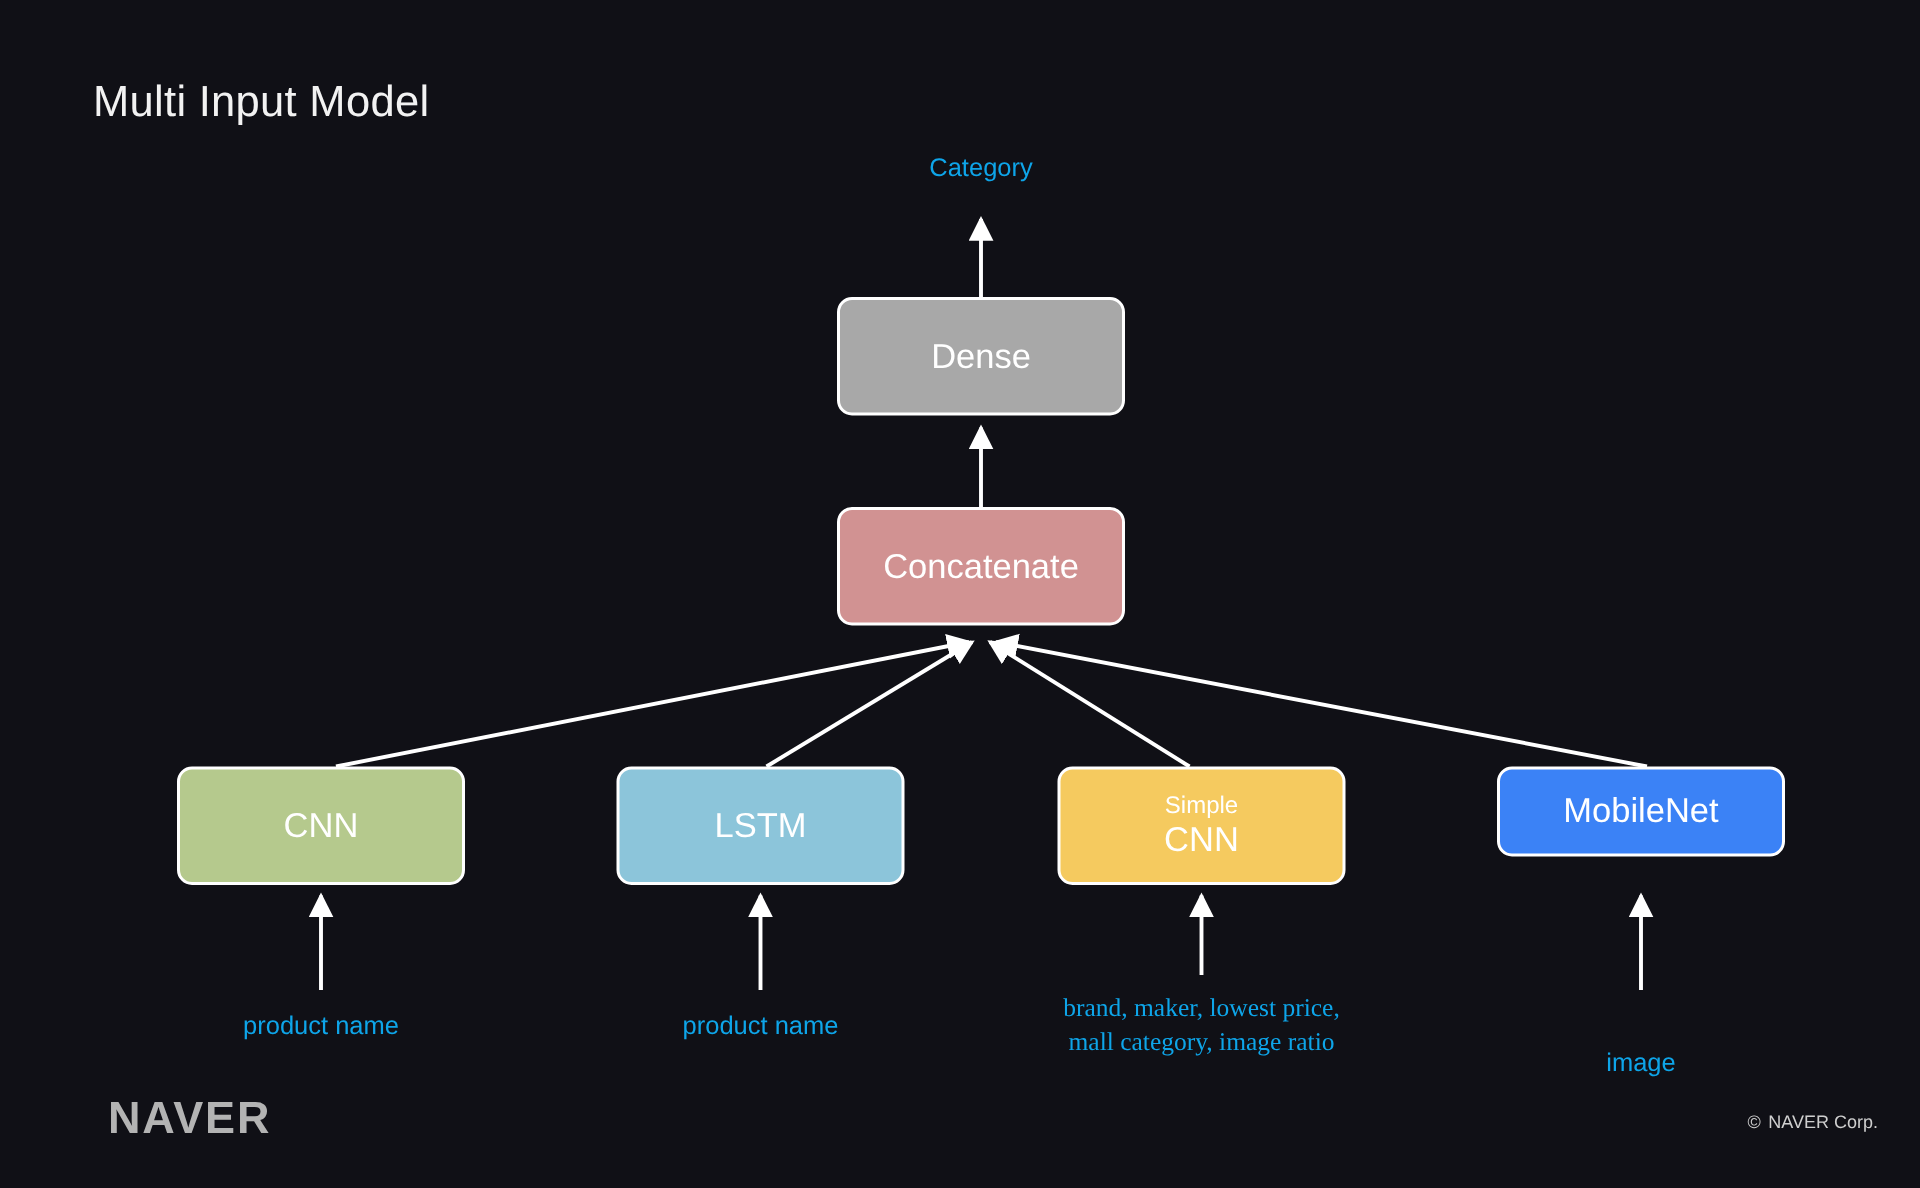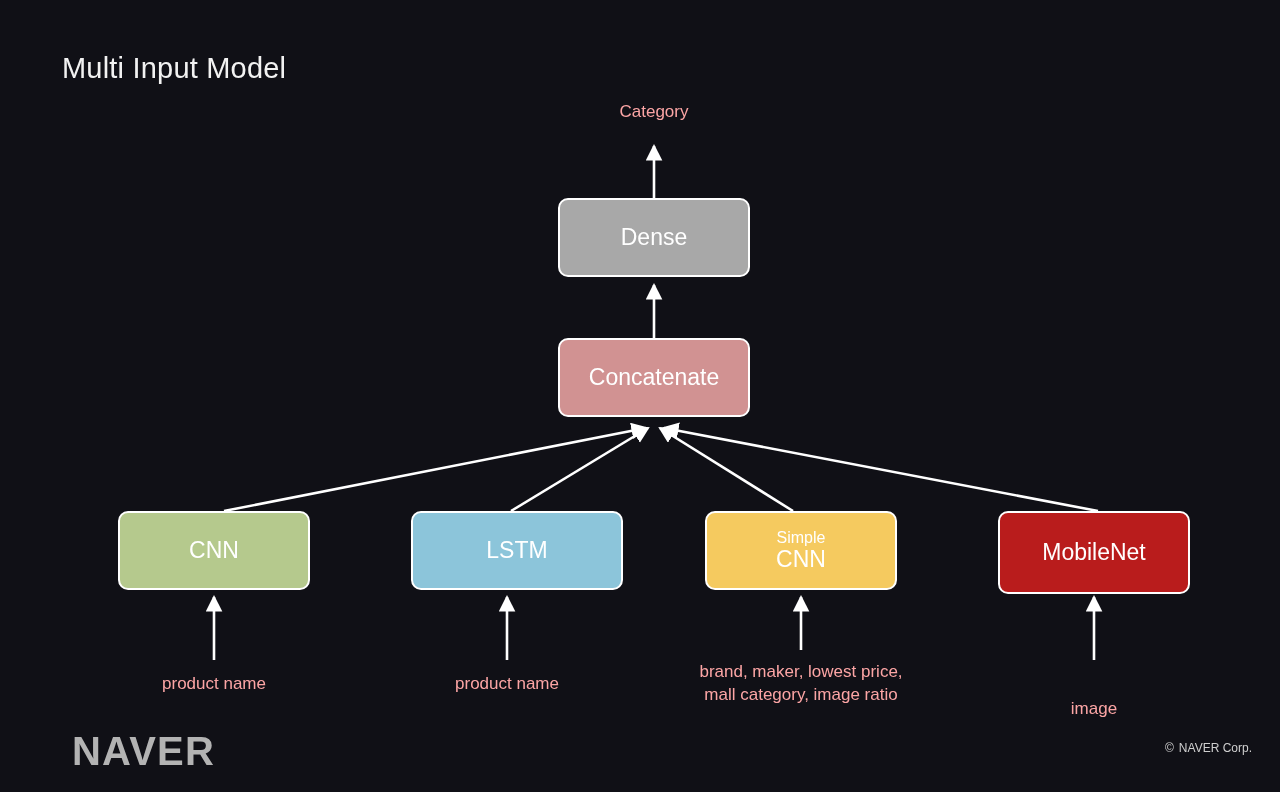--- a/index.html
+++ b/index.html
@@ -59,64 +59,64 @@
     left: 544px; top: 338px; width: 192px; height: 79px;
     background: #d19292;
     font-size: 23px;
   }
   .node-cnn {
     left: 104px; top: 511px; width: 192px; height: 79px;
     background: #b5c98d;
     font-size: 23px;
   }
   .node-lstm {
-    left: 397px; top: 511px; width: 212px; height: 79px;
+    left: 397px; top: 511px; width: 192px; height: 79px;
     background: #8cc5da;
     font-size: 23px;
   }
   .node-simplecnn {
     left: 691px; top: 511px; width: 192px; height: 79px;
     background: #f5ca5f;
     font-size: 23px;
   }
   .node-mobilenet {
-    left: 984px; top: 511px; width: 192px; height: 83px;
-    background: #b91c1c;
+    left: 984px; top: 511px; width: 192px; height: 60px;
+    background: #3b82f6;
     font-size: 23px;
   }
   .node-line-small {
     font-size: 16px;
     display: block;
   }
   .node-line-big {
     font-size: 23px;
     display: block;
   }
   .plain-label {
     position: absolute;
-    color: #fca5a5;
+    color: #0ea5e9;
     font-size: 17px;
     text-align: center;
     line-height: 1.35;
     white-space: pre-line;
     transform: translateX(-50%);
   }
   .label-category {
     left: 640px; top: 101px; font-size: 17px;
   }
   .label-in-cnn { left: 200px; top: 673px; }
   .label-in-lstm { left: 493px; top: 673px; }
-  .label-in-simplecnn { left: 787px; top: 661px; }
+  .label-in-simplecnn { left: 787px; top: 661px; font-family: Liberation Serif, serif; }
   .label-in-mobilenet { left: 1080px; top: 698px; }
 
   .naver-logo {
     position: absolute;
     left: 58px;
     top: 729px;
-    font-size: 40px;
+    font-size: 30px;
     font-weight: bold;
     letter-spacing: 1.2px;
     color: #b3b3b3;
   }
   .copyright {
     position: absolute;
     right: 42px;
     top: 741px;
     font-size: 12px;
     color: #cfcfcf;

